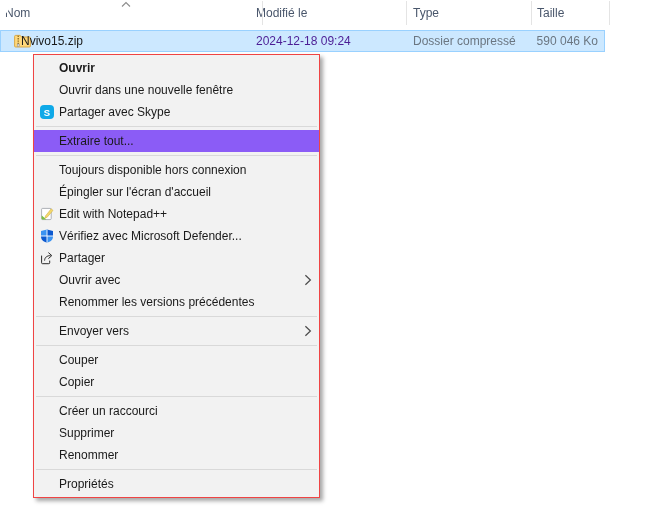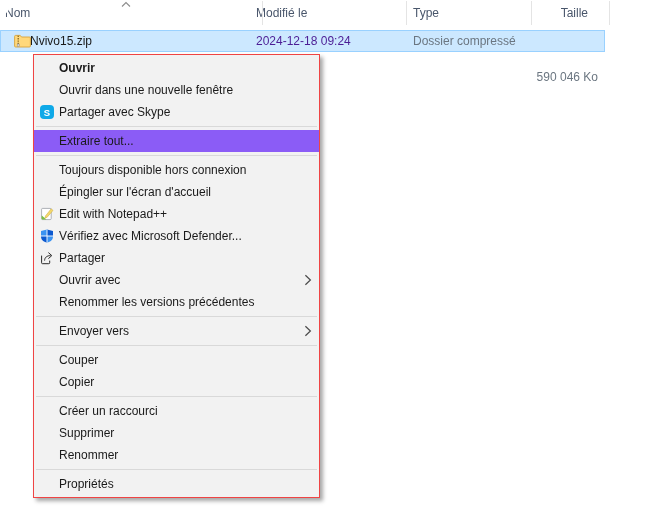--- a/index.html
+++ b/index.html
@@ -6,35 +6,35 @@
   .screen{position:relative;width:660px;height:507px;background:#ffffff;overflow:hidden;
           font-family:"Liberation Sans",sans-serif;border-radius:32px;}
 
   
   .listhdr{position:absolute;top:0;left:0;width:660px;height:26px;background:#fff;}
   .hdr-cell{position:absolute;top:0;height:26px;line-height:26px;font-size:12px;
             color:#49566b;padding-left:5px;cursor:default;white-space:nowrap;}
   .hdr-nom{left:0;width:255px;}
   .hdr-mod{left:251px;width:138px;}
   .hdr-type{left:408px;width:120px;}
-  .hdr-taille{left:508px;width:75px;text-align:right;}
+  .hdr-taille{left:532px;width:75px;}
   .hdr-div{position:absolute;top:1px;height:24px;width:1px;background:#e4e4e4;}
   .sort-caret{position:absolute;left:120px;top:1px;width:12px;height:7px;}
   .sort-caret svg{display:block;width:12px;height:7px;}
 
   
   .file-row{position:absolute;top:30px;left:0;width:603px;height:20px;
             background:#cce8ff;border:1px solid #99d1ff;font-size:12px;line-height:20px;
             cursor:default;}
   .fr-icon{position:absolute;left:13px;top:3px;width:17px;height:14px;}
   .fr-icon svg{display:block;width:17px;height:14px;}
-  .fr-name{position:absolute;left:29px;color:#1a1a1a;white-space:nowrap;}
+  .fr-name{position:absolute;left:20px;color:#1a1a1a;white-space:nowrap;}
   .fr-date{position:absolute;left:255px;color:#4c1d95;white-space:nowrap;}
   .fr-type{position:absolute;left:412px;color:#6b7681;white-space:nowrap;}
-  .fr-size{position:absolute;right:6px;color:#6b7681;white-space:nowrap;margin-top:36px;}
+  .fr-size{position:absolute;right:6px;color:#6b7681;white-space:nowrap;}
 
   
   .context-menu{position:absolute;left:33px;top:54px;width:285px;background:#f2f2f2;
                 border:1px solid #ef4444;box-shadow:3px 3px 4px rgba(0,0,0,0.35);
                 padding:2px 0;}
   .menu-item{position:relative;height:22px;line-height:22px;font-size:12px;color:#1a1a1a;
              padding-left:25px;padding-right:20px;white-space:nowrap;cursor:default;}
   .menu-item.bold{font-weight:bold;}
   .menu-item.highlighted{background:#8b5cf6;}
   .mi-icon{position:absolute;left:6px;top:4px;width:14px;height:14px;}

